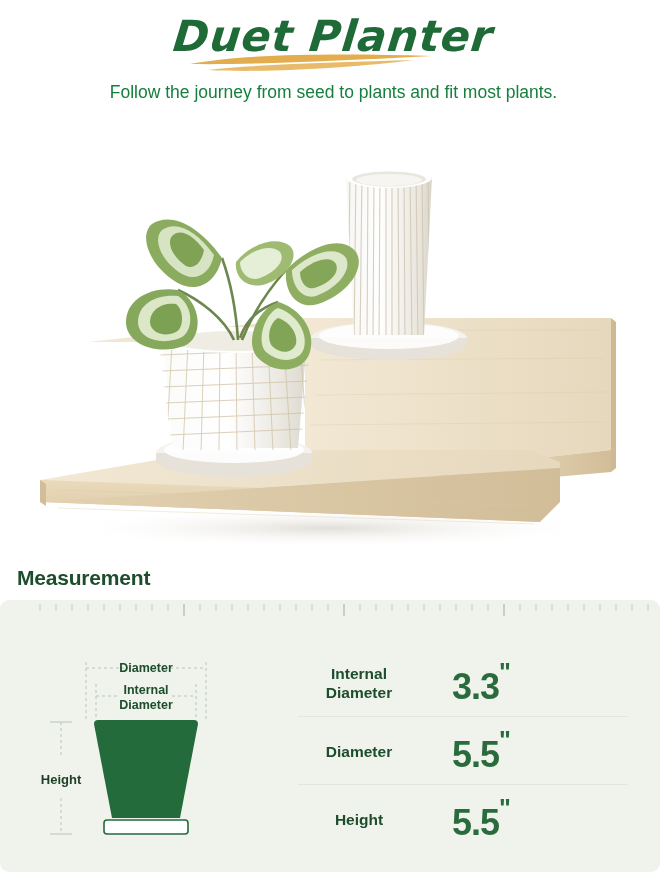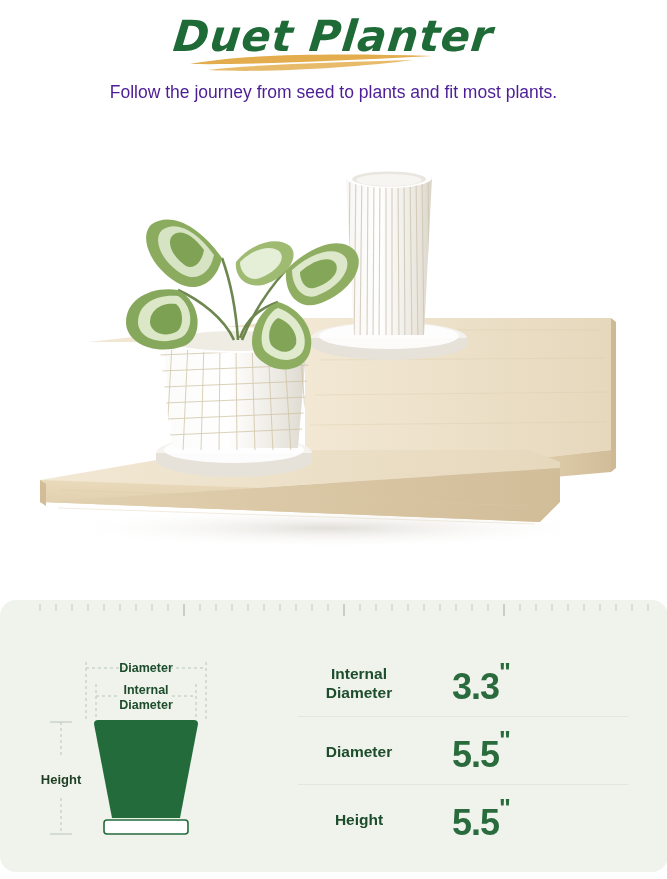--- a/index.html
+++ b/index.html
@@ -15,35 +15,35 @@
   .title{
     position:absolute;left:0;top:8px;width:667px;text-align:center;
     font-family:"DejaVu Sans",sans-serif;
     font-size:43px;font-weight:bold;font-style:italic;
     color:#1f6b38;letter-spacing:1px;line-height:56px;
     transform:skewX(-6deg);
   }
   .title-underline{position:absolute;left:186px;top:52px;width:250px;height:22px;}
   .subtitle{
     position:absolute;left:84px;top:80px;width:499px;text-align:center;
-    font-size:17.5px;color:#4c1d95;line-height:25px;font-weight:400;
+    font-size:17.5px;color:#15803d;line-height:25px;font-weight:400;
   }
 
   
   .photo{position:absolute;left:0;top:150px;width:667px;height:400px;background:#fff;overflow:hidden;}
   .photo svg{display:block;}
 
   
   .measure-heading{
     position:absolute;left:17px;top:566px;
     font-size:21px;font-weight:bold;color:#1d4d2c;letter-spacing:-0.2px;
   }
   .panel{
     position:absolute;left:0;top:600px;width:660px;height:272px;
-    background:#eff3ec;border-radius:16px;overflow:hidden;padding-left:8px;
+    background:#eff3ec;border-radius:9px;overflow:hidden;
   }
   .ruler{position:absolute;left:0;top:0;width:660px;height:26px;}
   .diagram{position:absolute;left:20px;top:40px;width:250px;height:215px;}
   .table{position:absolute;left:288px;top:48px;width:350px;height:205px;}
   .row{
     position:absolute;left:0;width:350px;height:62px;
     display:flex;align-items:center;
   }
   .row.r0{top:4px;} .row.r1{top:72px;} .row.r2{top:140px;}
   .rlabel{
@@ -227,20 +227,21 @@
           <path d="M278 158 C296 164, 308 182, 304 198 C300 212, 280 214, 266 202 C256 192, 264 164, 278 158 Z" fill="#e0eacd"></path>
           <path d="M278 168 C290 172, 298 184, 296 194 C292 204, 280 204, 272 196 C266 188, 270 172, 278 168 Z" fill="#82a456"></path>
 
           <path d="M236 112 C252 92, 278 86, 290 96 C300 106, 288 126, 266 134 C248 140, 234 128, 236 112 Z" fill="#9fbb72"></path>
           <path d="M240 112 C254 98, 272 94, 280 102 C286 110, 276 122, 260 128 C248 132, 240 122, 240 112 Z" fill="#e5eed6"></path>
         </g>
       </g>
     </svg>
   </div>
 
+  <div class="measure-heading">Measurement</div>
 
   <div class="panel">
 
     <svg class="ruler" viewBox="0 0 660 26">
       <g stroke="#c8d2c4" stroke-width="1.2">
         <path d="M40 4 L40 11"></path>
           <path d="M56 4 L56 11"></path>
           <path d="M72 4 L72 11"></path>
           <path d="M88 4 L88 11"></path>
         <path d="M104 4 L104 11"></path>

